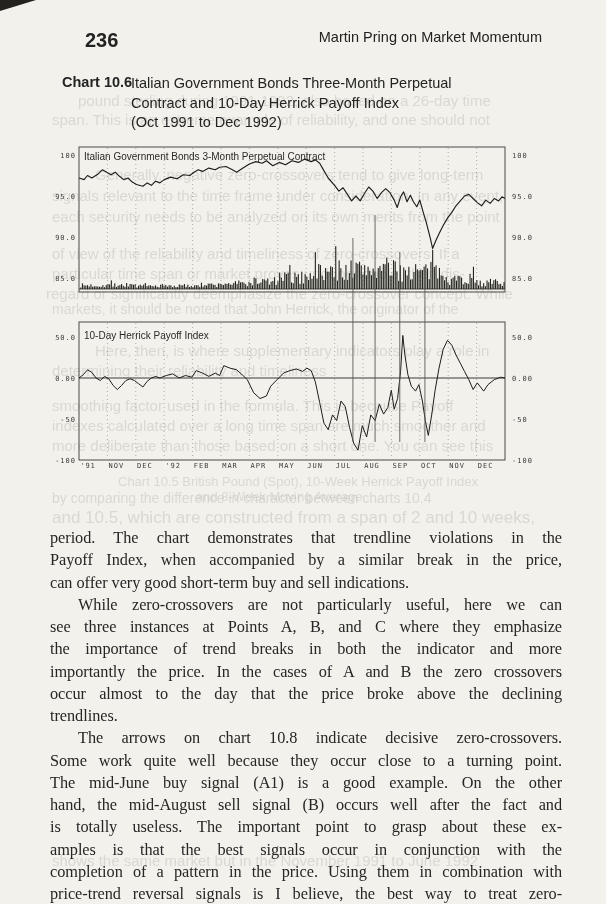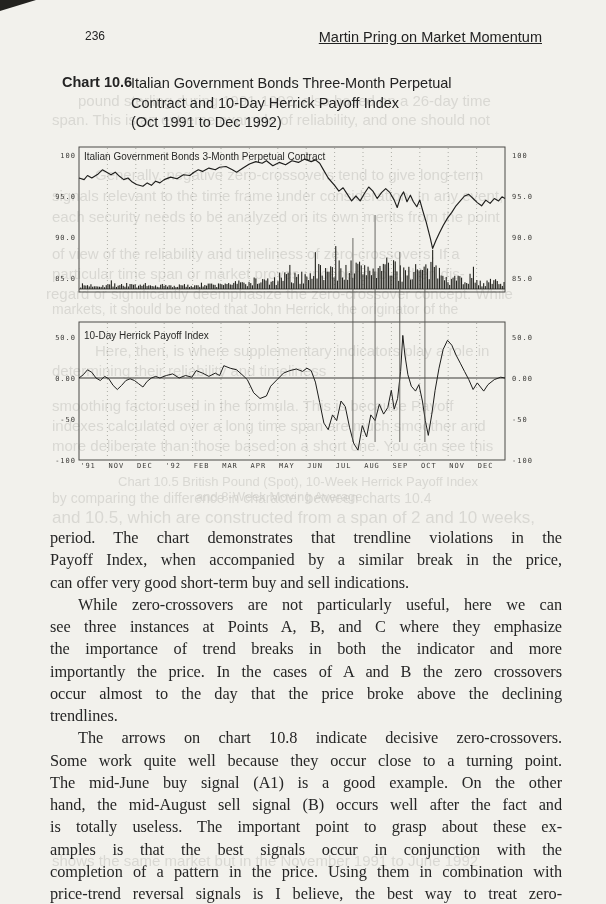--- a/index.html
+++ b/index.html
@@ -23,22 +23,22 @@
   .g15{left:52px;top:508px;font-size:17px}
   .g16{left:118px;top:474px;font-size:13px}.g17{left:196px;top:489px;font-size:13px}
   .g18{left:52px;top:852px}
 
   
   #chart-svg{position:absolute;left:0;top:0;width:606px;height:904px;z-index:2;pointer-events:none;}
   .ax{font-family:"DejaVu Sans Mono",monospace;font-size:7px;letter-spacing:1px;fill:#3c3b38;}
   .ttl{font-family:"Liberation Sans",sans-serif;font-size:10px;fill:#2a2a28;}
 
   
-  .hdr-num{position:absolute;left:85px;top:29px;font-size:12px;font-weight:normal;color:#232323;z-index:3;}
-  .hdr-title{position:absolute;right:64px;top:29px;font-size:14.5px;color:#232323;z-index:3;text-decoration:underline;}
+  .hdr-num{position:absolute;left:85px;top:29px;font-size:20px;font-weight:bold;color:#232323;z-index:3;}
+  .hdr-title{position:absolute;right:64px;top:29px;font-size:14.5px;color:#232323;z-index:3;}
 
   .cap-label{position:absolute;left:62px;top:74px;font-size:14.5px;font-weight:bold;color:#232323;z-index:3;}
   .cap-text{position:absolute;left:131px;top:74px;font-size:14.5px;line-height:19.5px;color:#232323;z-index:3;}
 
   .body-text{position:absolute;left:50px;top:527px;width:512px;z-index:3;
              font-size:16.3px;color:#262626;letter-spacing:-.05px;}
   .bl{height:22.25px;line-height:22.25px;overflow:hidden;font-family:Liberation Serif, serif;}
   .j{text-align:justify;}
   .j::after{content:"";display:inline-block;width:100%;}
   .ind{text-indent:28px;}

